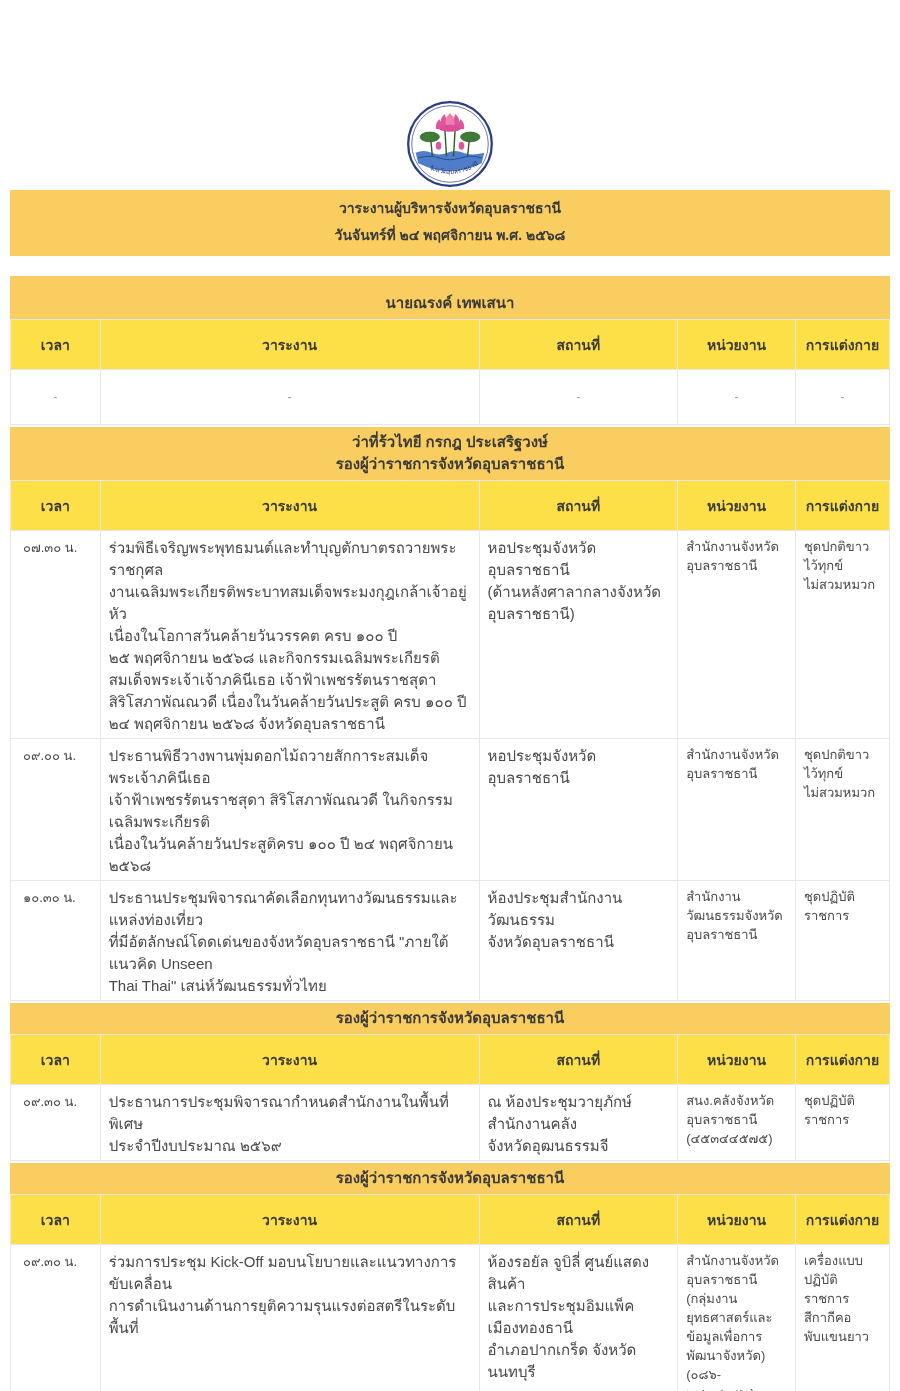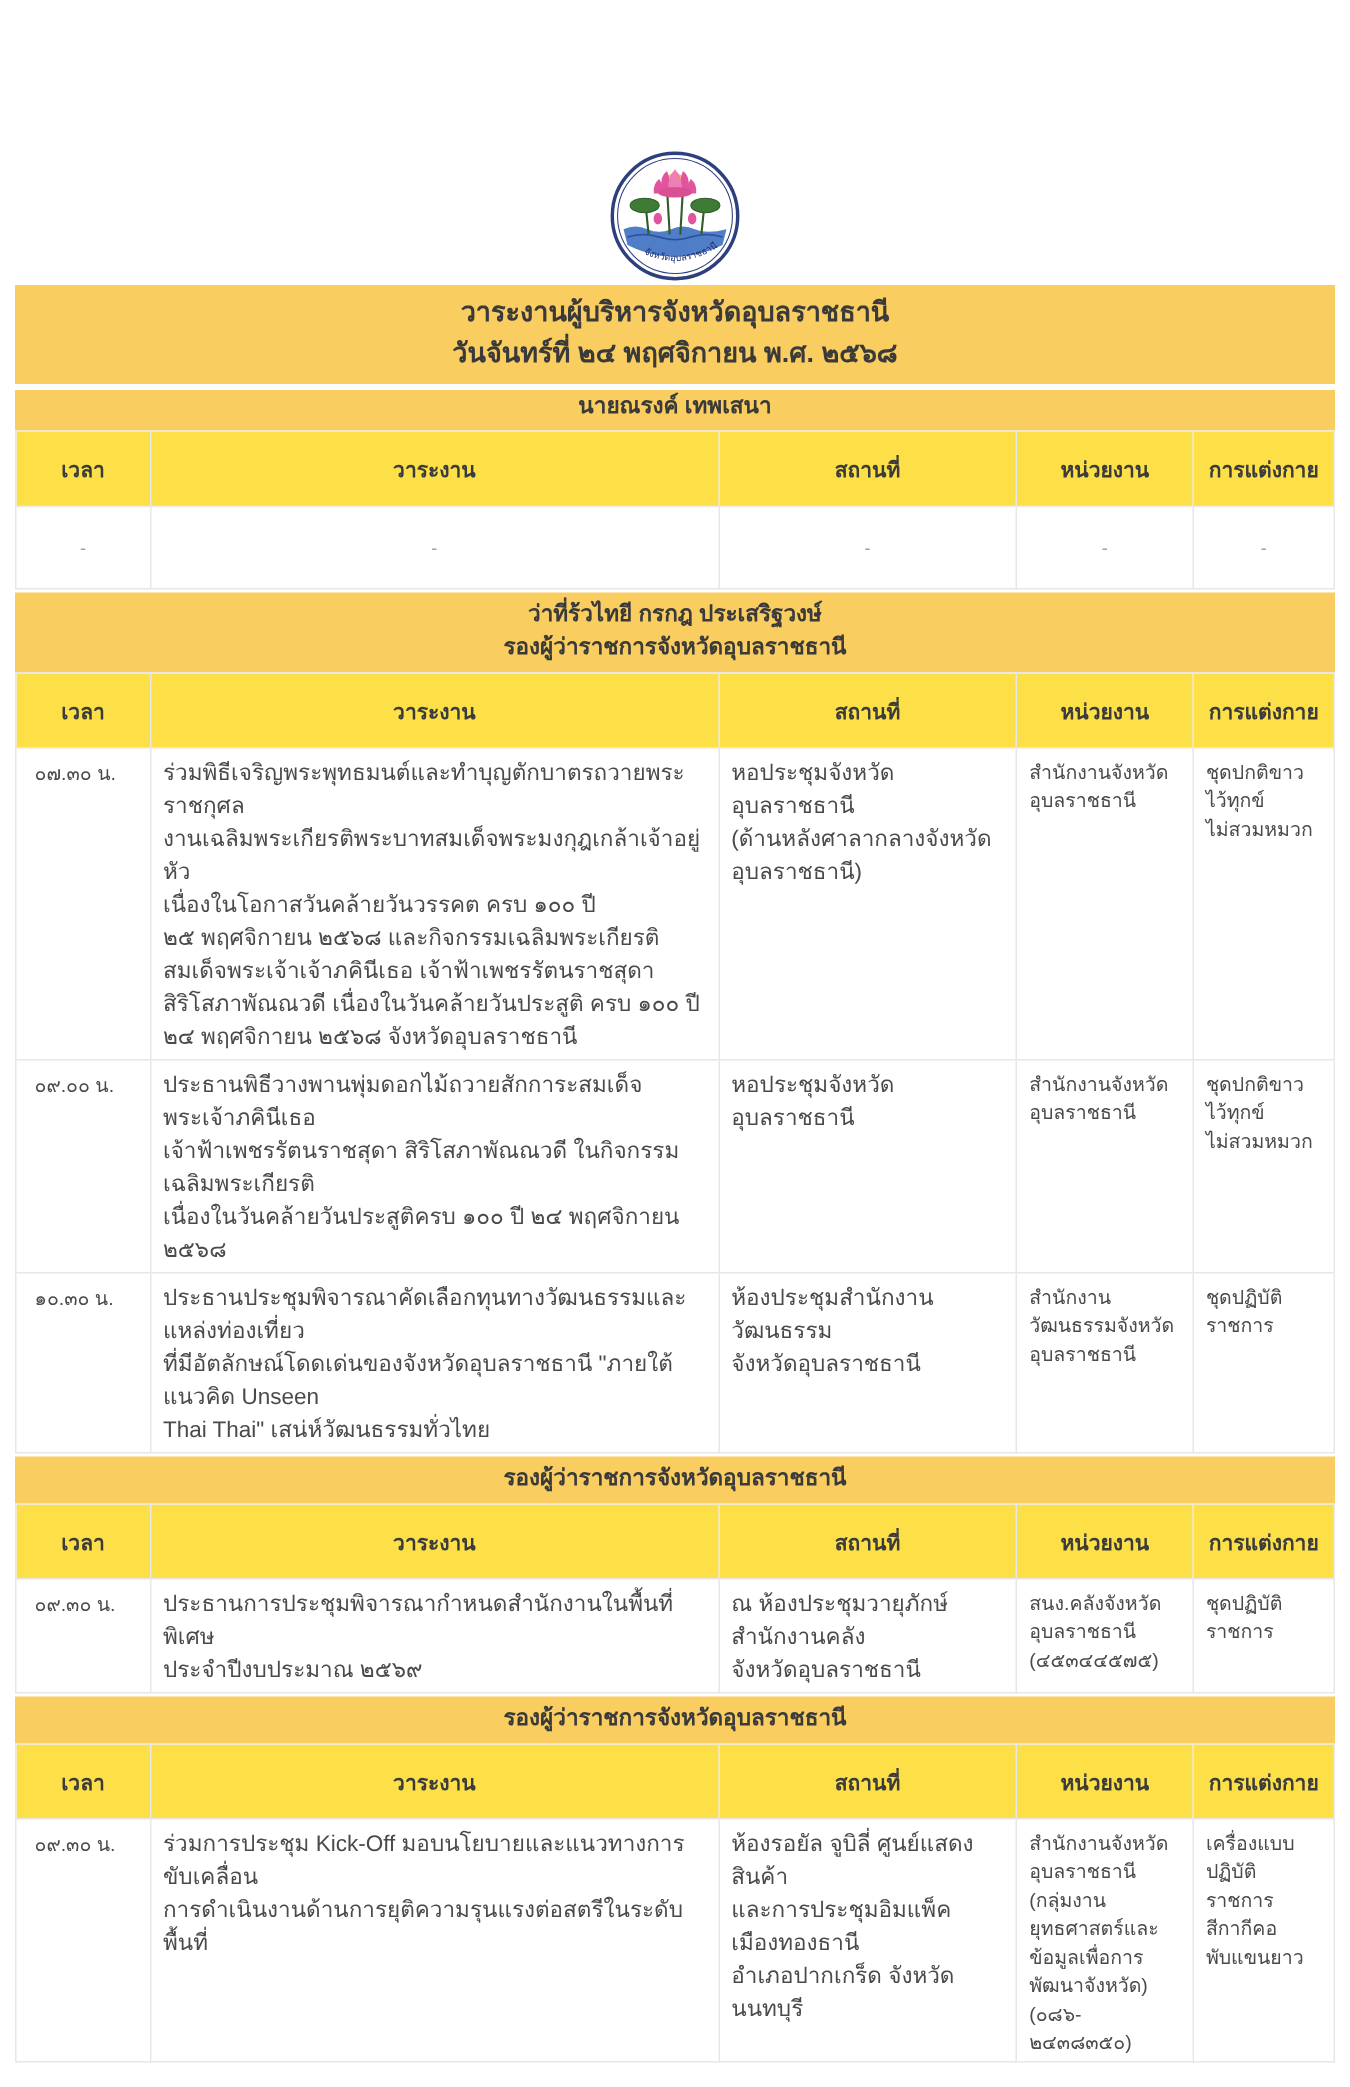--- a/index.html
+++ b/index.html
@@ -6,22 +6,22 @@
   body{
     width:900px;height:1391px;background:#ffffff;
     font-family:"Liberation Sans",sans-serif;color:#3f3f3f;
     overflow:hidden;
   }
   .content{margin:0 10px;}
   .logo-wrap{height:190px;display:flex;align-items:flex-end;justify-content:center;}
   .logo-wrap svg{display:block;margin-bottom:2px;}
   .band{background:#F9CD5F;text-align:center;}
   .title-band{padding:5px 0 7px;}
-  .title-line{font-size:18px;font-weight:bold;line-height:27px;color:#3a3a3a;}
-  .name-band{margin-top:4px;padding:0 0 5px;}
+  .title-line{font-size:14px;font-weight:bold;line-height:27px;color:#3a3a3a;}
+  .name-band{margin-top:20px;padding:16px 0 5px;}
   .sec-band{margin-top:2px;padding:4px 0 5px;}
   .name-line{font-size:15px;font-weight:bold;line-height:22px;color:#3a3a3a;}
   table{width:100%;border-collapse:collapse;table-layout:fixed;}
   col.c-time{width:10.2%;}
   col.c-agenda{width:43.1%;}
   col.c-loc{width:22.6%;}
   col.c-agency{width:13.4%;}
   col.c-dress{width:10.7%;}
   th{
     font-size:14px;font-weight:bold;color:#3b3b3b;height:47px;
@@ -205,21 +205,21 @@
         <th>หน่วยงาน</th>
         <th>การแต่งกาย</th>
       </tr>
     </thead>
     <tbody>
       <tr style="height:68px;">
         <td class="time">๐๙.๓๐ น.</td>
         <td>ประธานการประชุมพิจารณากำหนดสำนักงานในพื้นที่พิเศษ
 ประจำปีงบประมาณ ๒๕๖๙</td>
         <td>ณ ห้องประชุมวายุภักษ์ สำนักงานคลัง
-จังหวัดอุบลราชธานี</td>
+จังหวัดอุฒนธรรมจี</td>
         <td class="small-cell">สนง.คลังจังหวัด
 อุบลราชธานี
 (๔๕๓๔๔๕๗๕)</td>
         <td class="small-cell">ชุดปฏิบัติ
 ราชการ</td>
       </tr>
     </tbody>
   </table>
 
   <div class="band sec-band">

